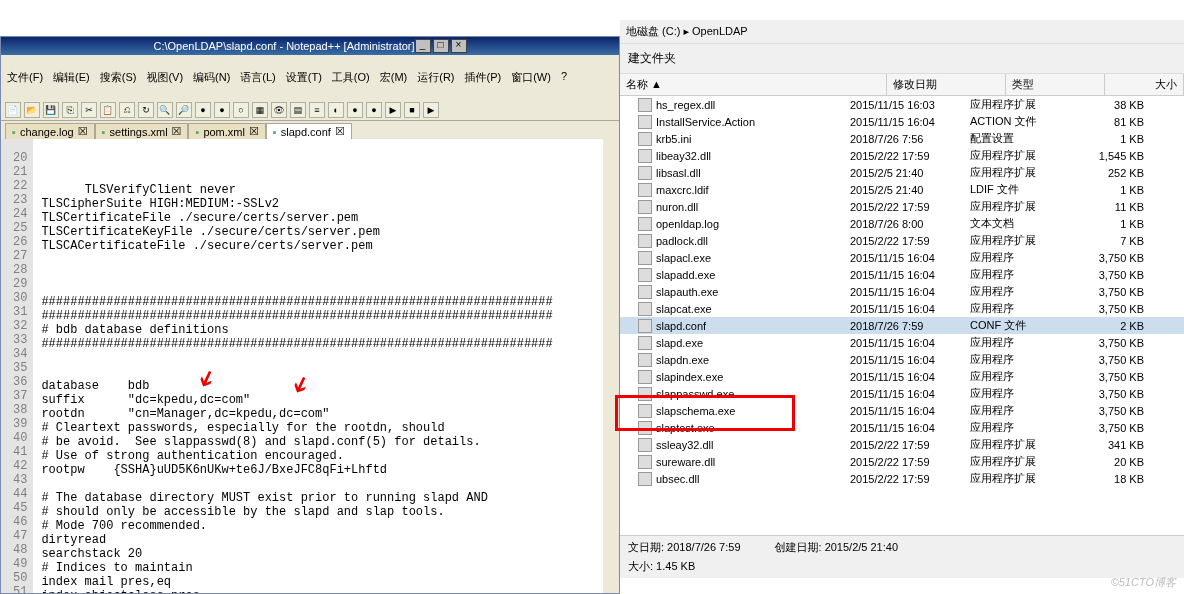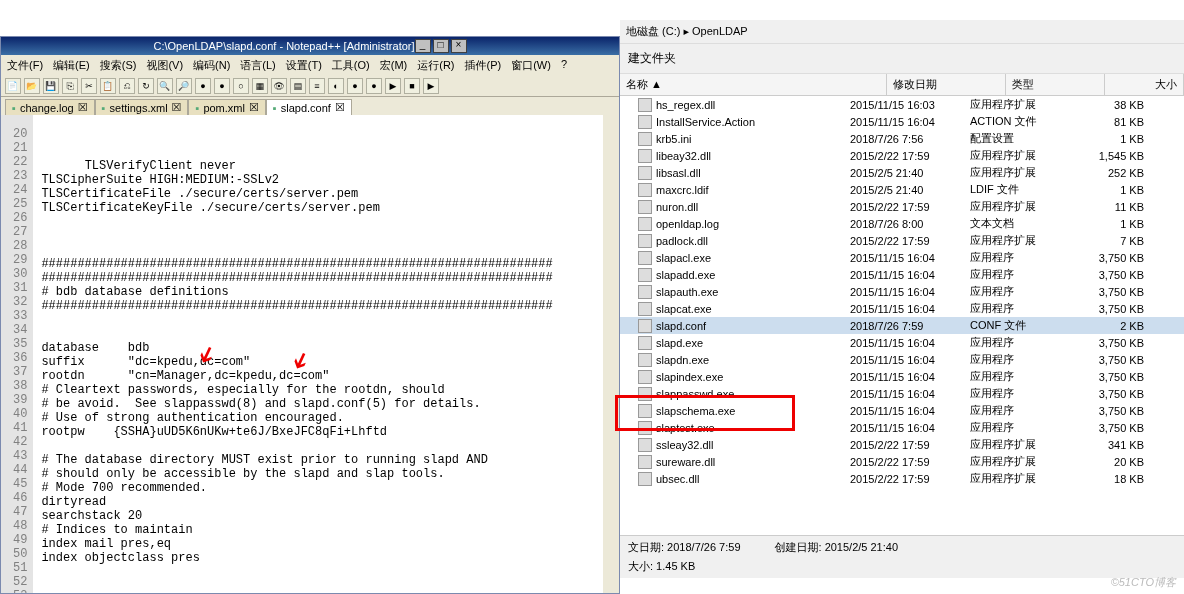--- a/index.html
+++ b/index.html
@@ -4,21 +4,21 @@
 <style>
 * { box-sizing: border-box; margin: 0; padding: 0; }
 body { font-family: "Microsoft YaHei", SimSun, sans-serif; font-size: 12px; background: #fff; color: #000; overflow: hidden; }
 .desktop { position: relative; width: 1184px; height: 594px; }
 
 
 .npp { position: absolute; left: 0; top: 36px; width: 620px; height: 558px; border: 1px solid #7b8aaf; background: #ece9d8; display: flex; flex-direction: column; }
 .npp-title { background: linear-gradient(#0a246a,#3a6ea5); color: #fff; padding: 2px 16px; display: flex; justify-content: center; align-items: center; font-size: 11px; }
 .npp-title .ctrls { display: flex; gap: 2px; }
 .npp-title .ctrls span { width: 16px; height: 14px; background: #c0c0c0; border: 1px solid #404040; text-align: center; line-height: 10px; font-size: 10px; color: #000; }
-.npp-menu { background: #ece9d8; padding: 2px 4px; display: flex; gap: 6px; font-size: 11px; }
+.npp-menu { background: #ece9d8; padding: 14px 4px; display: flex; gap: 6px; font-size: 11px; }
 .npp-menu span { padding: 1px 2px; }
 .npp-toolbar { background: #ece9d8; padding: 2px 4px; display: flex; gap: 3px; border-bottom: 1px solid #aca899; }
 .npp-toolbar span { width: 16px; height: 16px; background: #f0f0e0; border: 1px solid #b0b0a0; font-size: 9px; text-align: center; line-height: 14px; }
 .npp-tabs { background: #ece9d8; padding: 2px 4px 0; display: flex; gap: 0; }
 .npp-tab { background: #e8e0c0; border: 1px solid #aca899; border-bottom: none; padding: 1px 6px; font-size: 11px; display: flex; gap: 4px; align-items: center; }
 .npp-tab.active { background: #fff; }
 .npp-editor { flex: 1; background: #fff; display: flex; overflow: hidden; position: relative; font-family: "Courier New", monospace; font-size: 12px; }
 .npp-gutter { background: #e4e4e4; color: #808080; padding: 12px 6px 2px 12px; text-align: right; line-height: 14px; white-space: pre; }
 .npp-code { flex: 1; padding: 2px 0 2px 8px; line-height: 14px; white-space: pre; position: relative; }
 .npp-code .hl { background: #e8e8ff; display: block; }
@@ -164,20 +164,21 @@
 54
 55
 </div>
       <div class="npp-code" id="code">
         <span class="arrow arrow1">➔</span>
         <span class="arrow arrow2">➔</span>
       <span>TLSVerifyClient never
 </span><span>TLSCipherSuite HIGH:MEDIUM:-SSLv2
 </span><span>TLSCertificateFile ./secure/certs/server.pem
 </span><span>TLSCertificateKeyFile ./secure/certs/server.pem
+</span><span>TLSCACertificateFile ./secure/certs/server.pem
 </span><span>
 </span><span>
 </span><span>
 </span><span>#######################################################################
 </span><span>#######################################################################
 </span><span># bdb database definitions
 </span><span>#######################################################################
 </span><span>
 </span><span>
 </span><span>database    bdb

